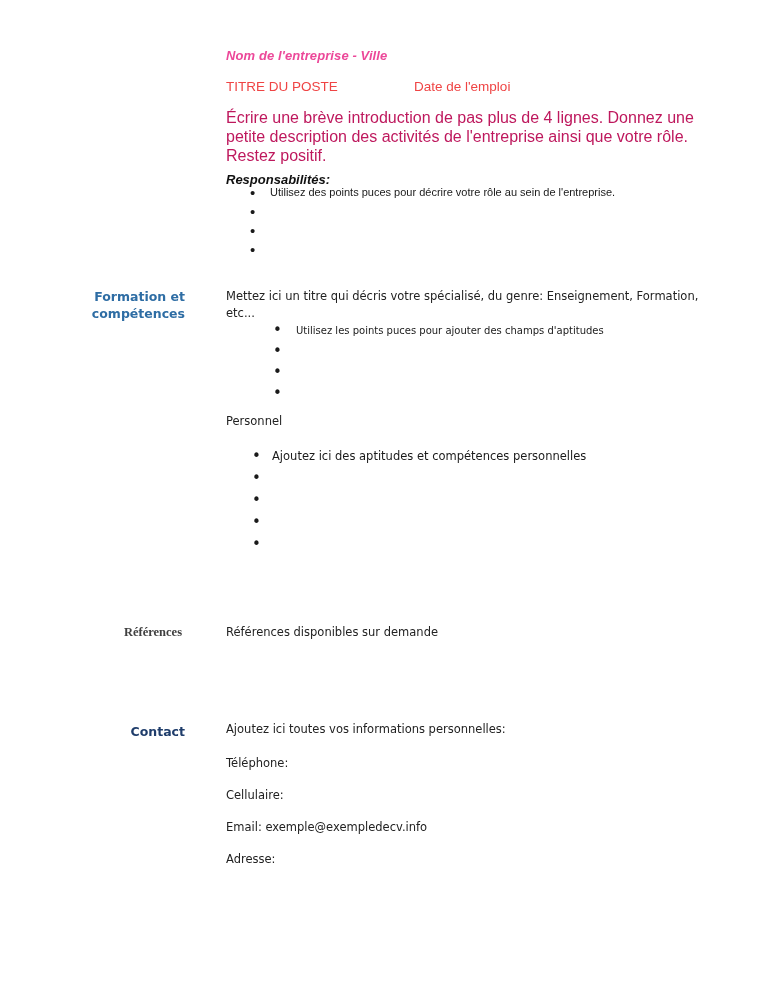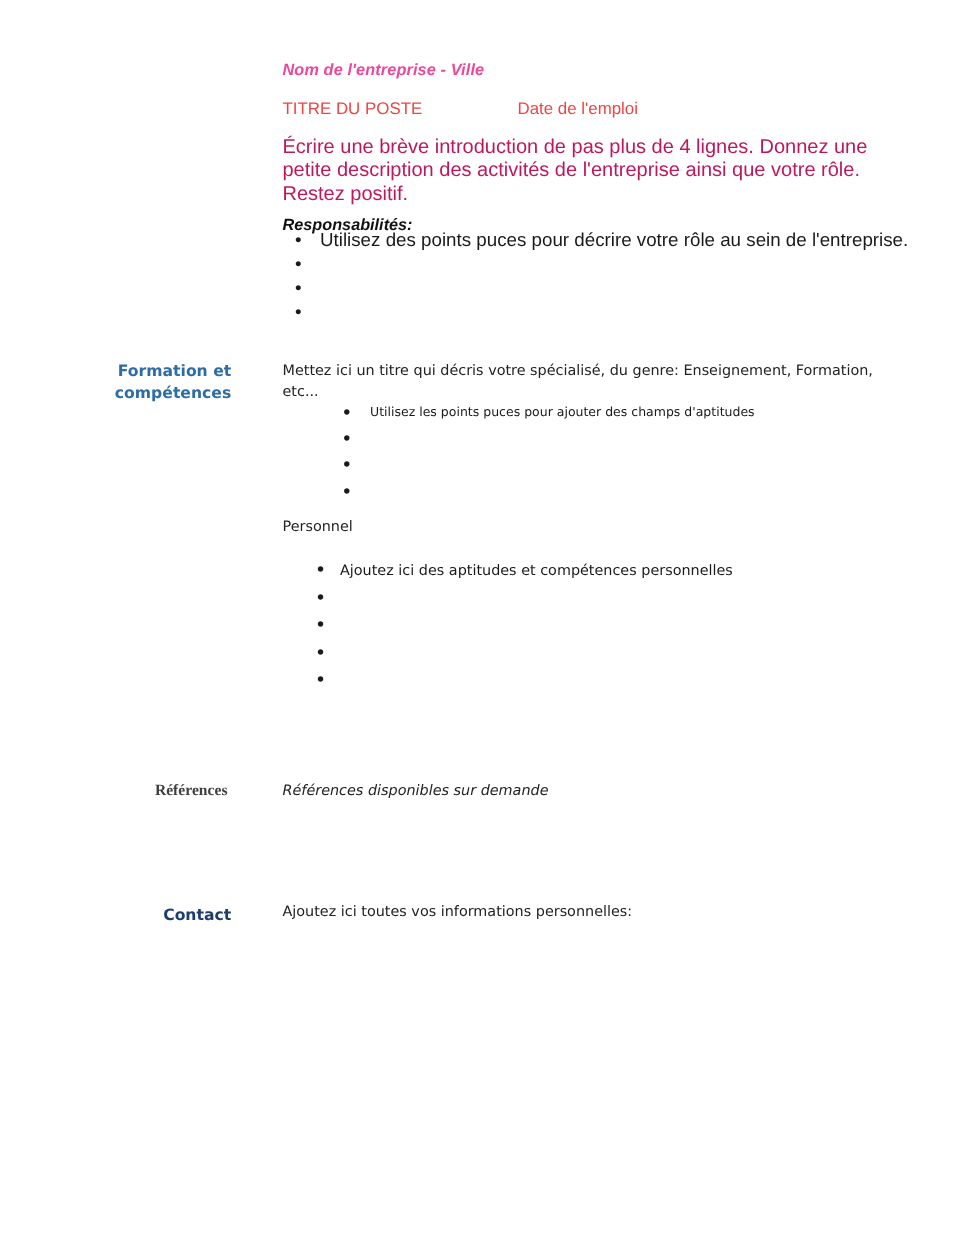--- a/index.html
+++ b/index.html
@@ -69,21 +69,21 @@
     color: #1a1a1a;
   }
   ul.bl li::before {
     content: "\2022";
     position: absolute;
     font-size: 15px;
     line-height: inherit;
   }
 
   
-  .resp-list { left: 236px; top: 183px; font-size: 15px; }
+  .resp-list { left: 250px; top: 183px; font-size: 11px; }
   .resp-list li { height: 19px; line-height: 19px; padding-left: 20px; }
   .resp-list li::before { left: 0; top: 0; }
 
   
   .side-head {
     font-family: "DejaVu Sans", "Liberation Sans", sans-serif;
     font-weight: bold;
     font-size: 12.5px;
     color: #2e6da4;
     line-height: 17px;
@@ -102,21 +102,21 @@
   .apt-intro { left: 226px; top: 288px; width: 500px; line-height: 17px; }
   .apt-list { left: 273px; top: 320px; font-size: 10px; }
   .apt-list li { height: 21px; line-height: 21px; padding-left: 23px; }
   .apt-list li::before { left: 0; top: 0; }
 
   .pers-label { left: 226px; top: 414px; }
   .pers-list { left: 252px; top: 445px; font-size: 11.5px; }
   .pers-list li { height: 22px; line-height: 22px; padding-left: 20px; }
   .pers-list li::before { left: 0; top: 0; }
 
-  .refs-text { left: 226px; top: 625px; font-style: italic; }
+  .refs-text { left: 226px; top: 625px; }
 
   .contact-intro { left: 226px; top: 722px; }
   .contact-fields { left: 226px; top: 754px; }
   .contact-fields .cline { height: 32px; line-height: 19px; }
 </style>
 </head>
 <body>
 
 <div class="page">
 
@@ -162,14 +162,20 @@
   </ul>
 
   <div class="abs side-head side-references">Références</div>
 
   <div class="abs body2 refs-text">Références disponibles sur demande</div>
 
   <div class="abs side-head side-contact">Contact</div>
 
   <div class="abs body2 contact-intro">Ajoutez ici toutes vos informations personnelles:</div>
 
+  <div class="abs body2 contact-fields">
+    <div class="cline">Téléphone:</div>
+    <div class="cline">Cellulaire:</div>
+    <div class="cline">Email: exemple@exempledecv.info</div>
+    <div class="cline">Adresse:</div>
+  </div>
 
 </div>
 
 </body></html>

